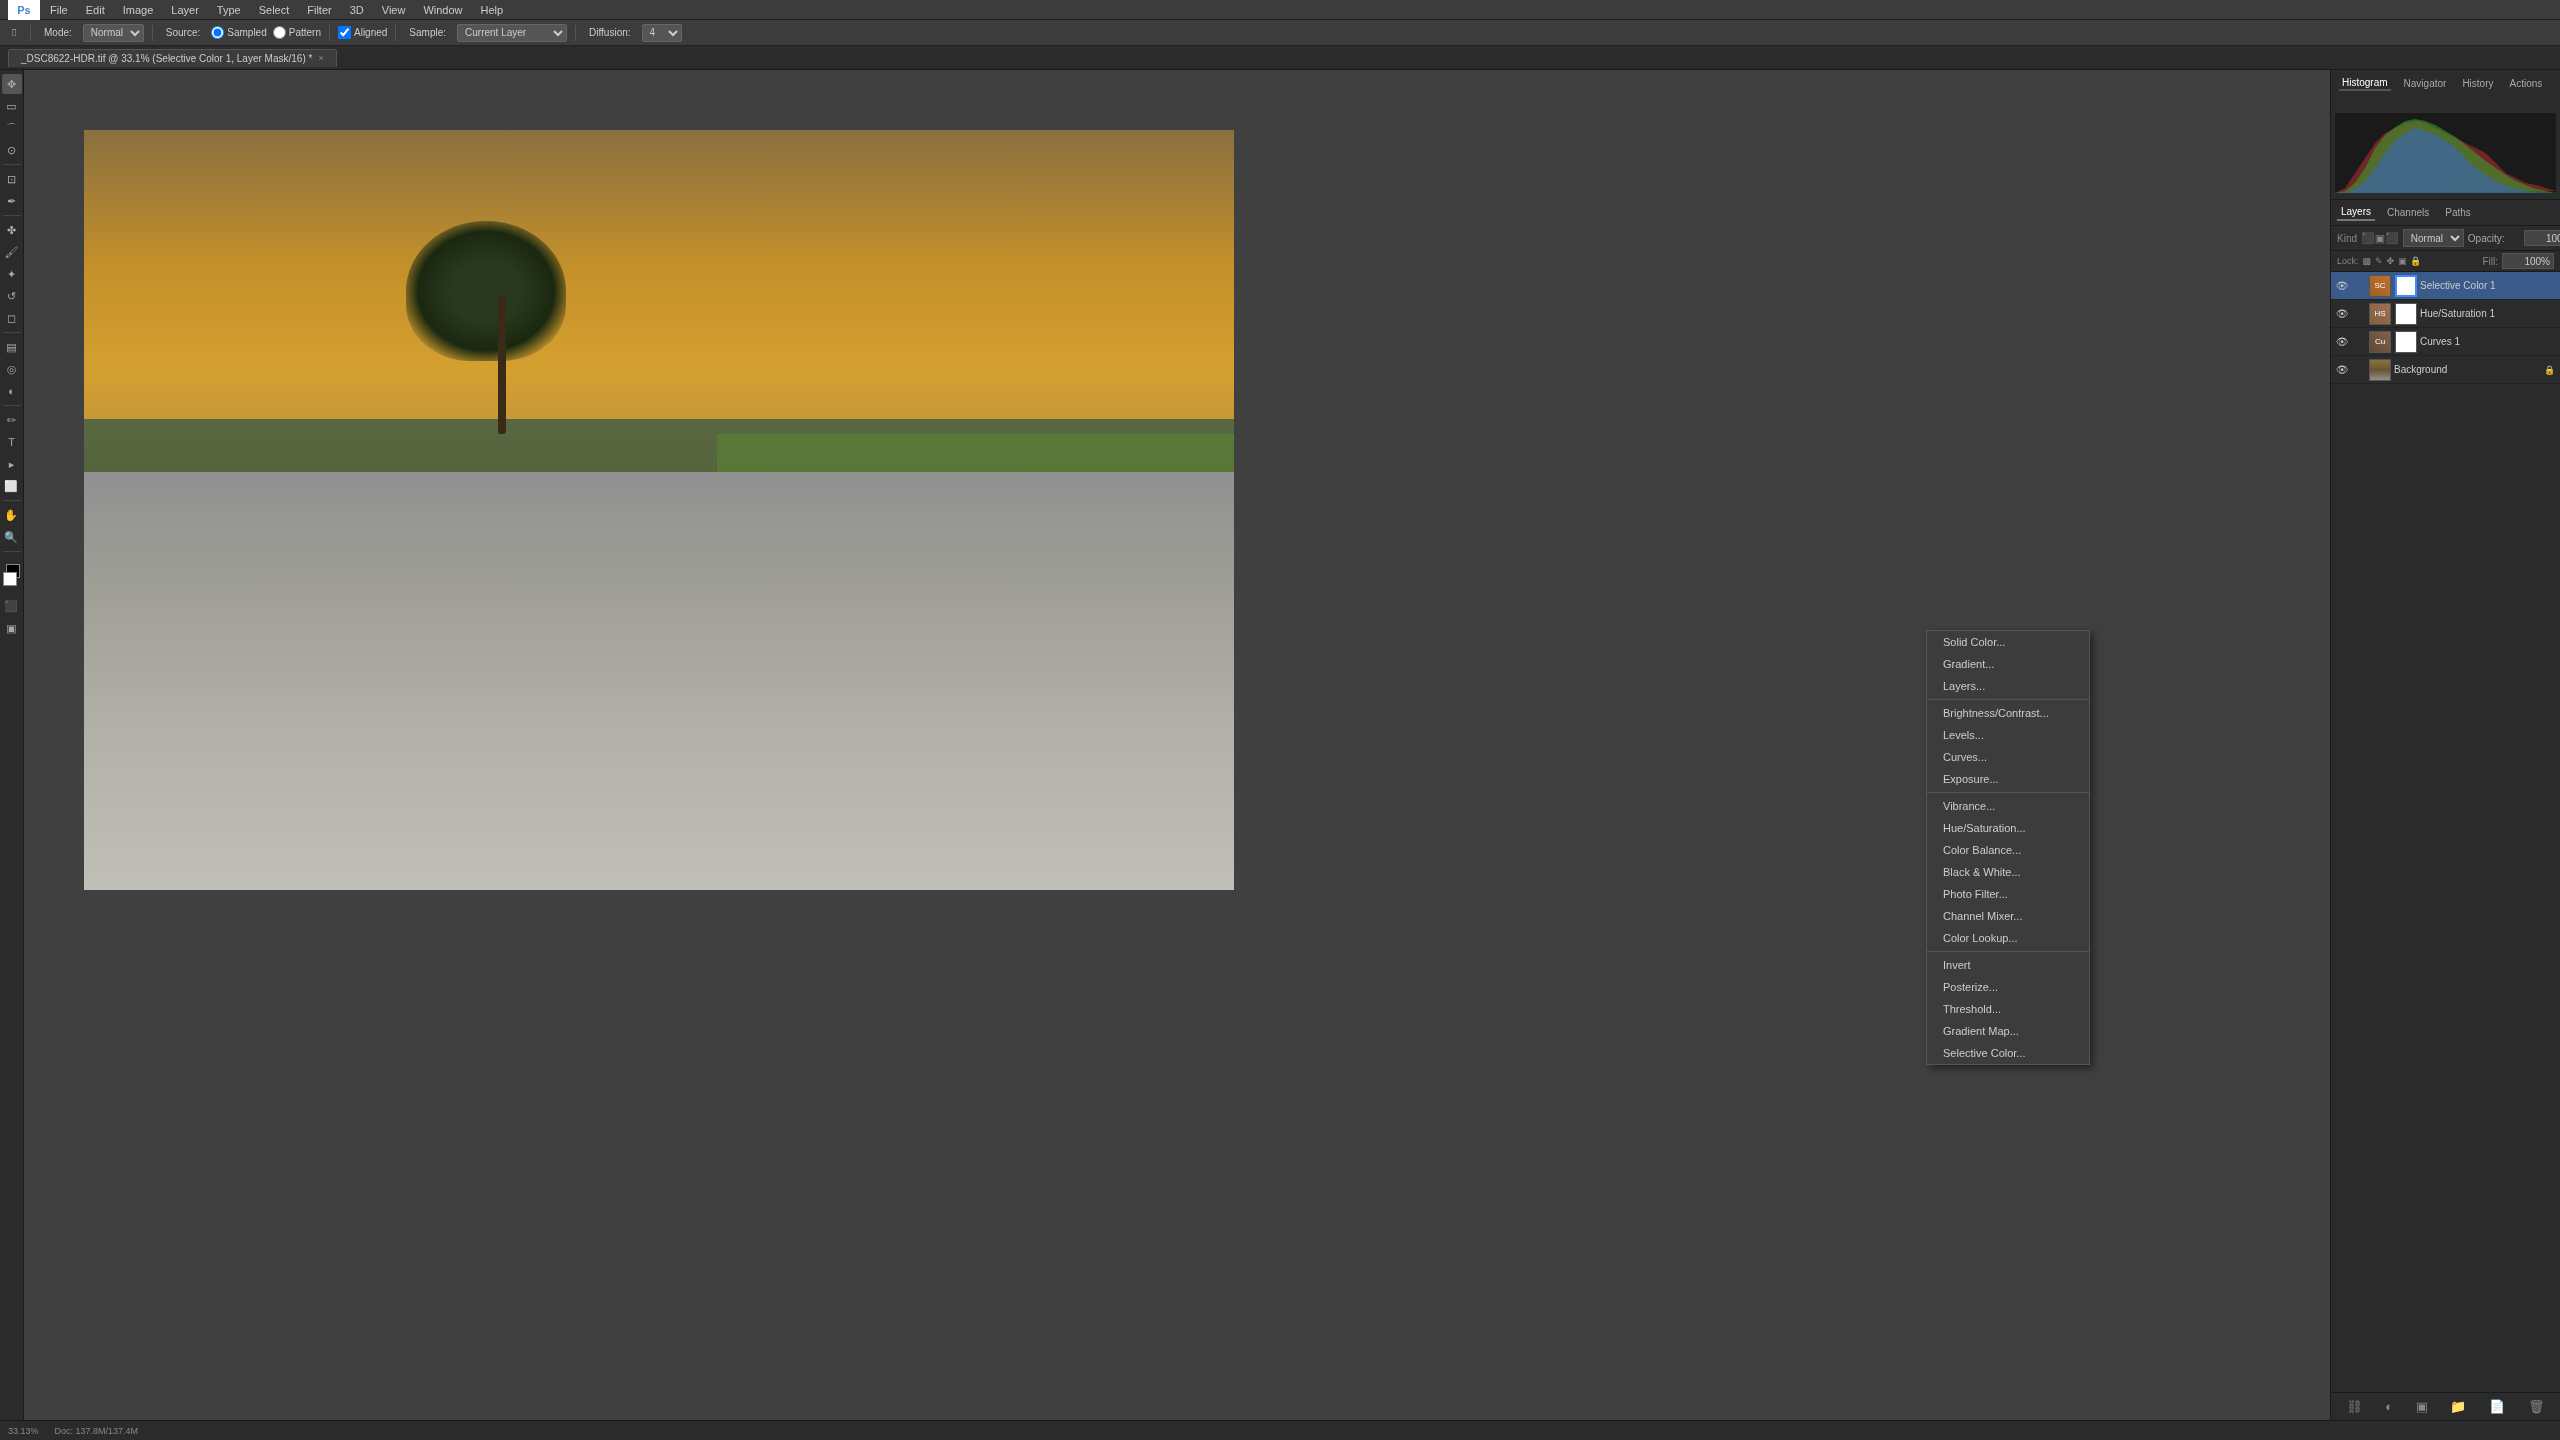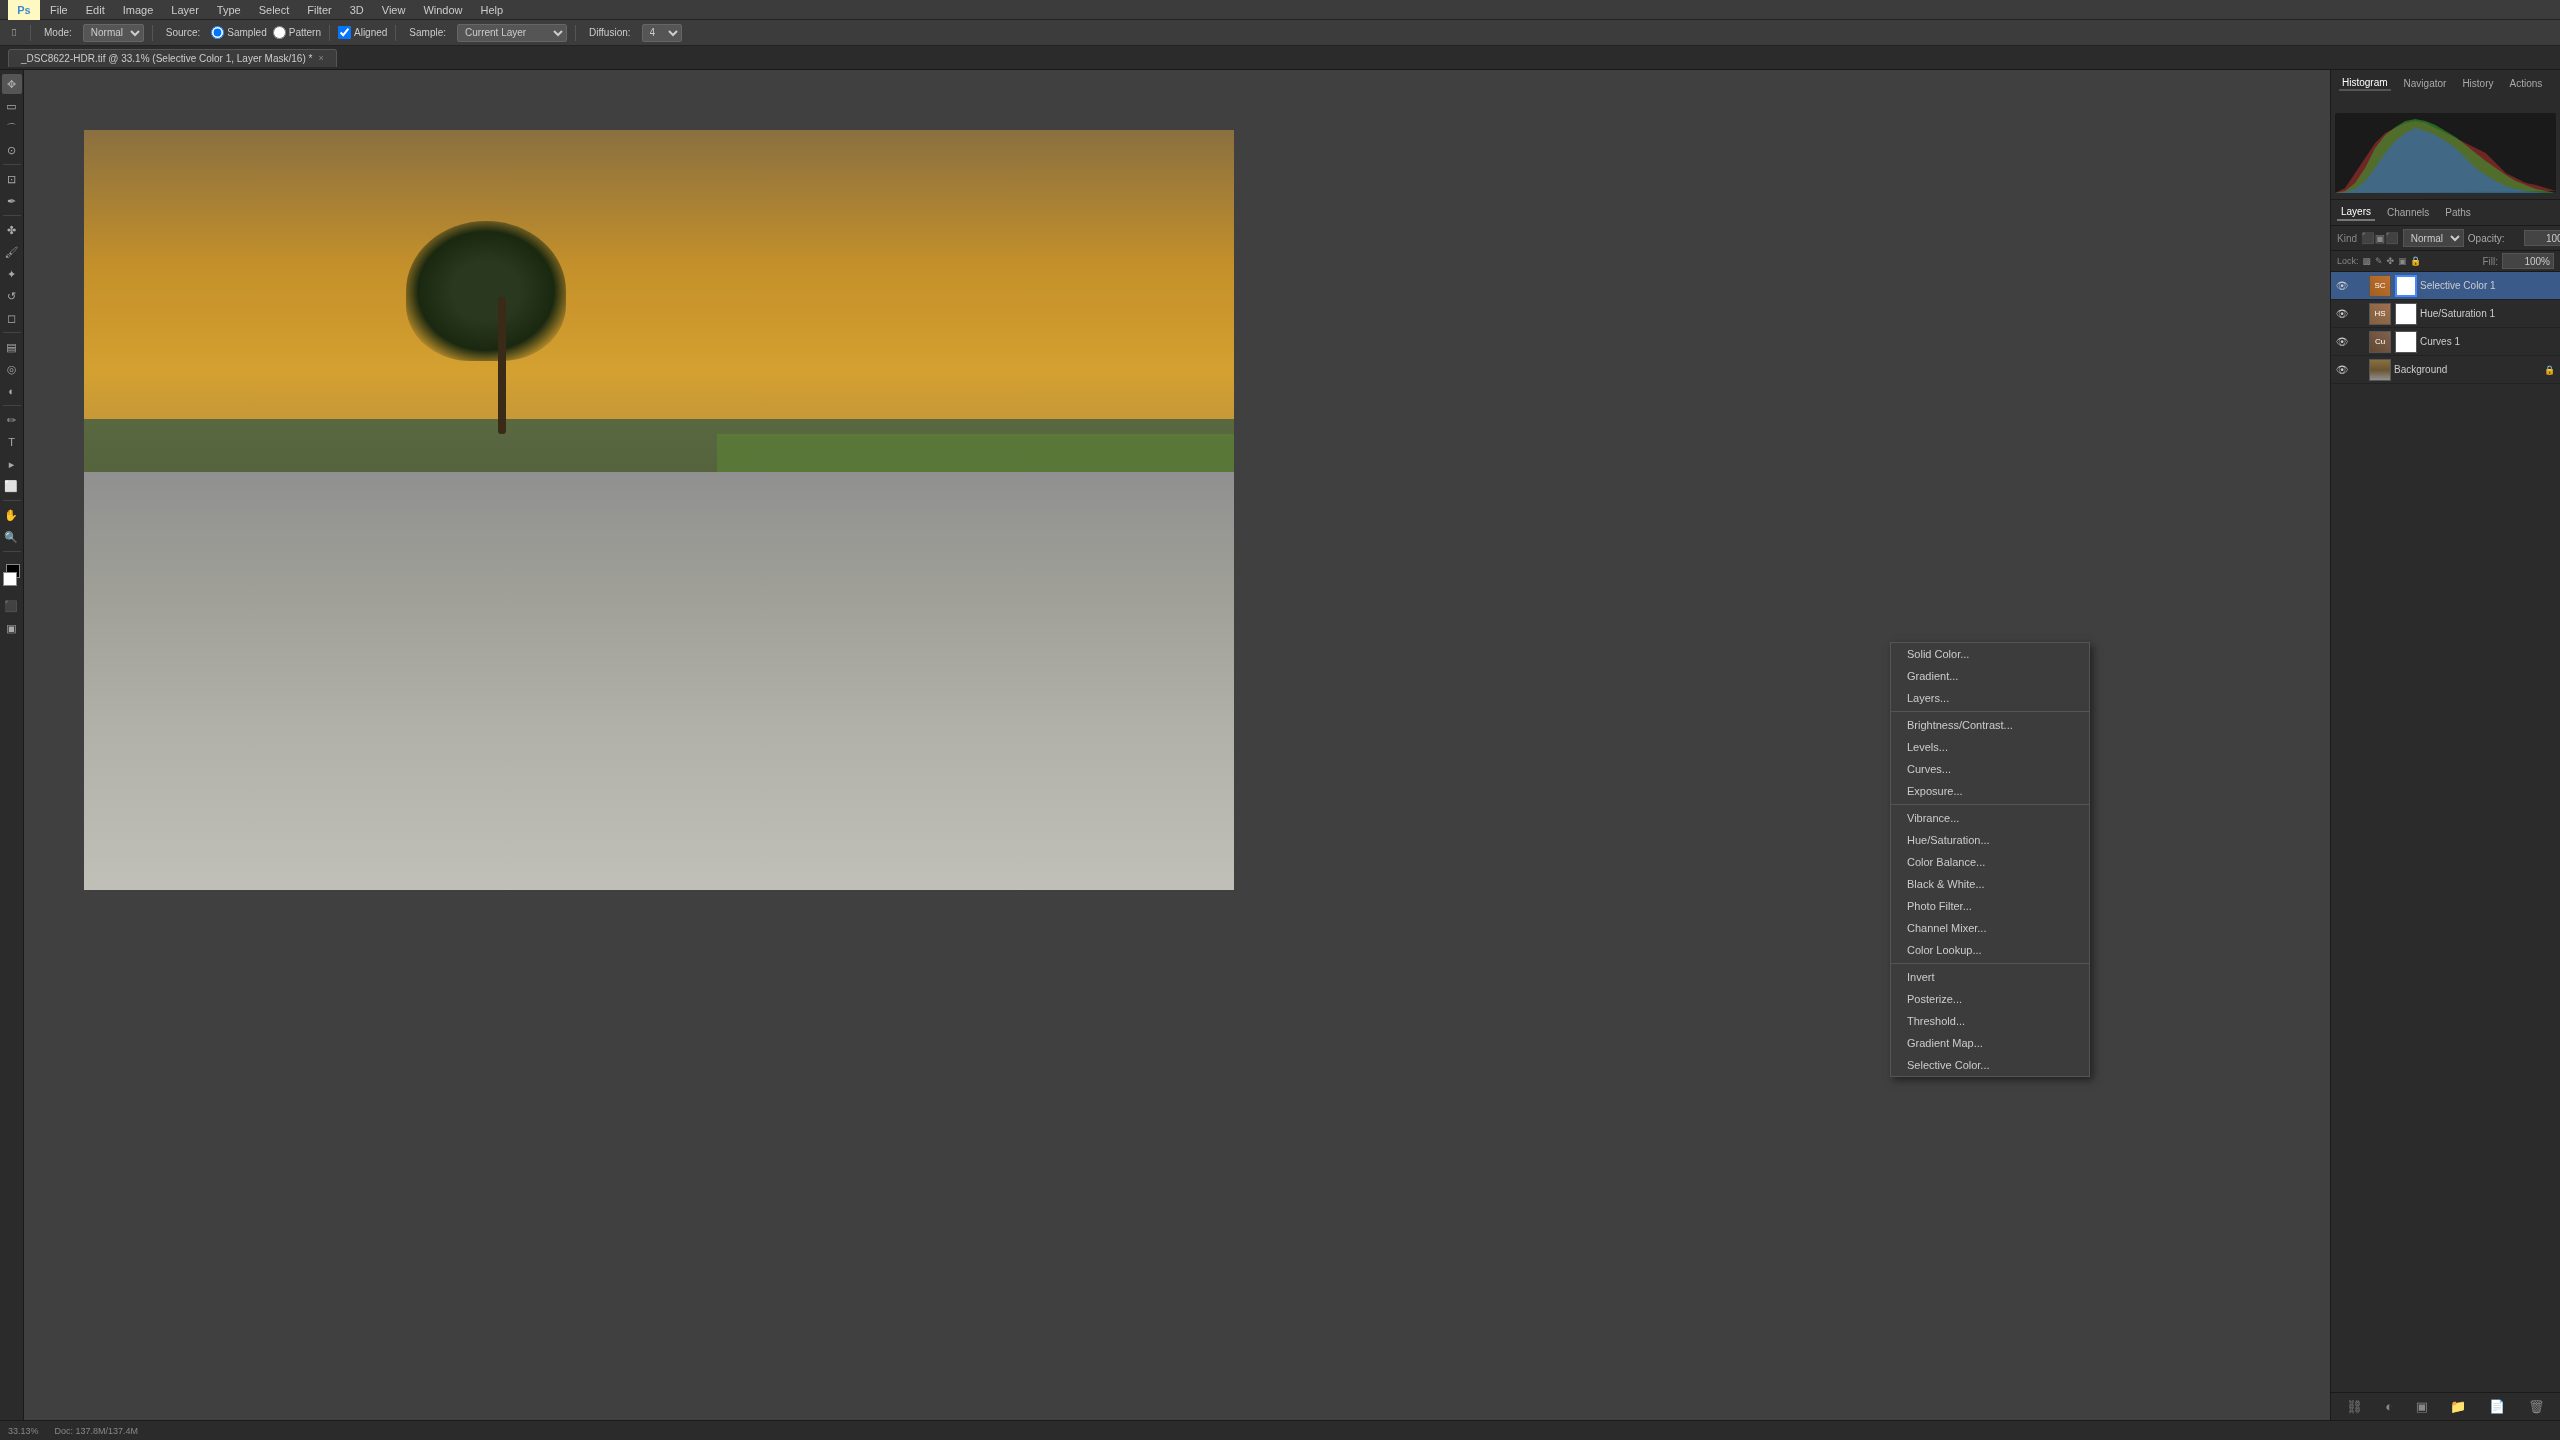--- a/index.html
+++ b/index.html
@@ -393,24 +393,24 @@
     }
     .layer-lock-icon {
       font-size: 9px;
       color: #888;
     }
 
     
     #context-menu {
       position: absolute;
       right: 240px;
-      top: 572px;
+      top: 560px;
       background: #3c3c3c;
       border: 1px solid #555;
-      width: 200px;
+      width: 164px;
       z-index: 100;
       box-shadow: 3px 3px 8px rgba(0,0,0,0.5);
     }
     .ctx-item {
       padding: 5px 16px;
       font-size: 11px;
       color: #ccc;
       cursor: pointer;
       display: flex;
       justify-content: space-between;
@@ -424,21 +424,21 @@
 
     
     ::-webkit-scrollbar { width: 8px; height: 8px; }
     ::-webkit-scrollbar-track { background: #2b2b2b; }
     ::-webkit-scrollbar-thumb { background: #555; border-radius: 4px; }
 
     
     #ps-logo {
       width: 32px;
       height: 20px;
-      background: #fef9c3;
+      background: #ffffff;
       color: #4488cc;
       font-size: 11px;
       font-weight: bold;
       display: flex;
       align-items: center;
       justify-content: center;
       flex-shrink: 0;
     }
 
     .fill-input {

